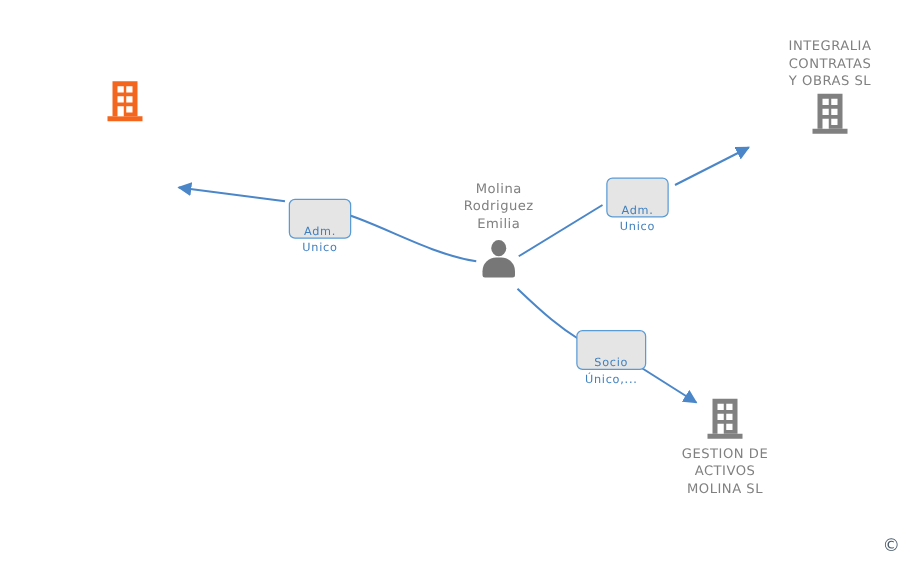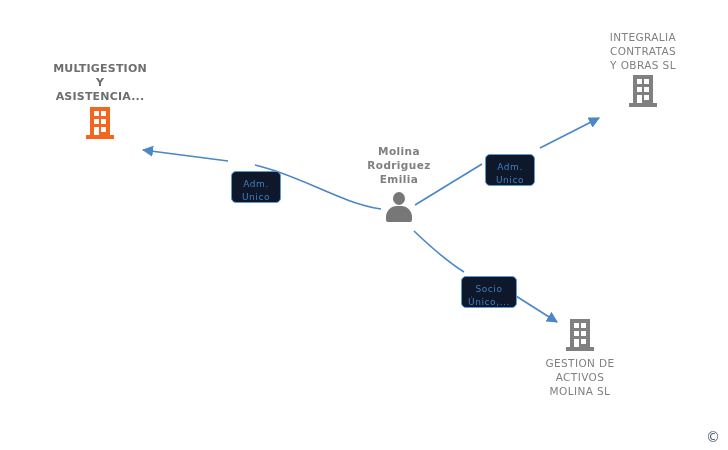--- a/index.html
+++ b/index.html
@@ -107,31 +107,30 @@
     height: 16px;
     background: #777777;
     border-radius: 11px 11px 2px 2px;
   }
 
   
   .chip {
     position: absolute;
     border: 1px solid #5b9bd5;
     border-radius: 5px;
-    background: #0f172a;
+    background: #e5e5e5;
     color: #3f7fbf;
     font-size: 9px;
     line-height: 13px;
     letter-spacing: 0.6px;
     text-align: center;
-    padding: 6px 4px 4px 4px;
+    padding: 20px 4px 4px 4px;
     white-space: pre-line;
     font-family: "DejaVu Sans", sans-serif;
     box-sizing: border-box;
-    margin-top: 12px;
   }
 
   
   .watermark {
     position: absolute;
     right: 8px;
     bottom: 6px;
     display: flex;
     align-items: center;
     gap: 4px;
@@ -171,52 +170,49 @@
     <path d="M 228 161 L 143 150" fill="none" stroke="#4a86c8" stroke-width="1.6" marker-end="url(#arrow)"></path>
 
     <path d="M 415 205 L 482 164" fill="none" stroke="#4a86c8" stroke-width="1.6"></path>
     <path d="M 540 148 L 599 118" fill="none" stroke="#4a86c8" stroke-width="1.6" marker-end="url(#arrow)"></path>
 
     <path d="M 414 231 C 436 252 448 262 464 272" fill="none" stroke="#4a86c8" stroke-width="1.6"></path>
     <path d="M 508 291 L 557 322" fill="none" stroke="#4a86c8" stroke-width="1.6" marker-end="url(#arrow)"></path>
   </svg>
 
   <div class="node" style="left: 41px; top: 62px; width: 118px;">
-    <div class="node-label primary">MULTIGESTION
-Y
-ASISTENCIA...</div>
     <div class="bld" style="color:#f4661e;">
       <div class="tower"></div>
       <div class="base"></div>
       <div class="win" style="left:8px;  top:4px;"></div>
       <div class="win" style="left:15px; top:4px;"></div>
       <div class="win" style="left:8px;  top:12px;"></div>
       <div class="win" style="left:15px; top:12px;"></div>
       <div class="win" style="left:15px; top:20px;"></div>
       <div class="door" style="left:8px; top:20px; width:5px; height:8px;"></div>
     </div>
   </div>
 
-  <div class="node" style="left: 584px; top: 30px; width: 118px;">
+  <div class="node" style="left: 605px; top: 30px; width: 118px;">
     <div class="node-label">INTEGRALIA
 CONTRATAS
 Y OBRAS  SL</div>
     <div class="bld" style="color:#808080;">
       <div class="tower"></div>
       <div class="base"></div>
       <div class="win" style="left:8px;  top:4px;"></div>
       <div class="win" style="left:15px; top:4px;"></div>
       <div class="win" style="left:8px;  top:12px;"></div>
       <div class="win" style="left:15px; top:12px;"></div>
       <div class="win" style="left:15px; top:20px;"></div>
       <div class="door" style="left:8px; top:20px; width:5px; height:8px;"></div>
     </div>
   </div>
 
-  <div class="node" style="left: 341px; top: 144px; width: 116px; font-weight: bold;">
+  <div class="node" style="left: 341px; top: 144px; width: 116px;">
     <div class="node-label">Molina
 Rodriguez
 Emilia</div>
     <div class="person" style="margin-top:6px;">
       <div class="head"></div>
       <div class="body"></div>
     </div>
   </div>
 
   <div class="node" style="left: 522px; top: 316px; width: 116px;">

